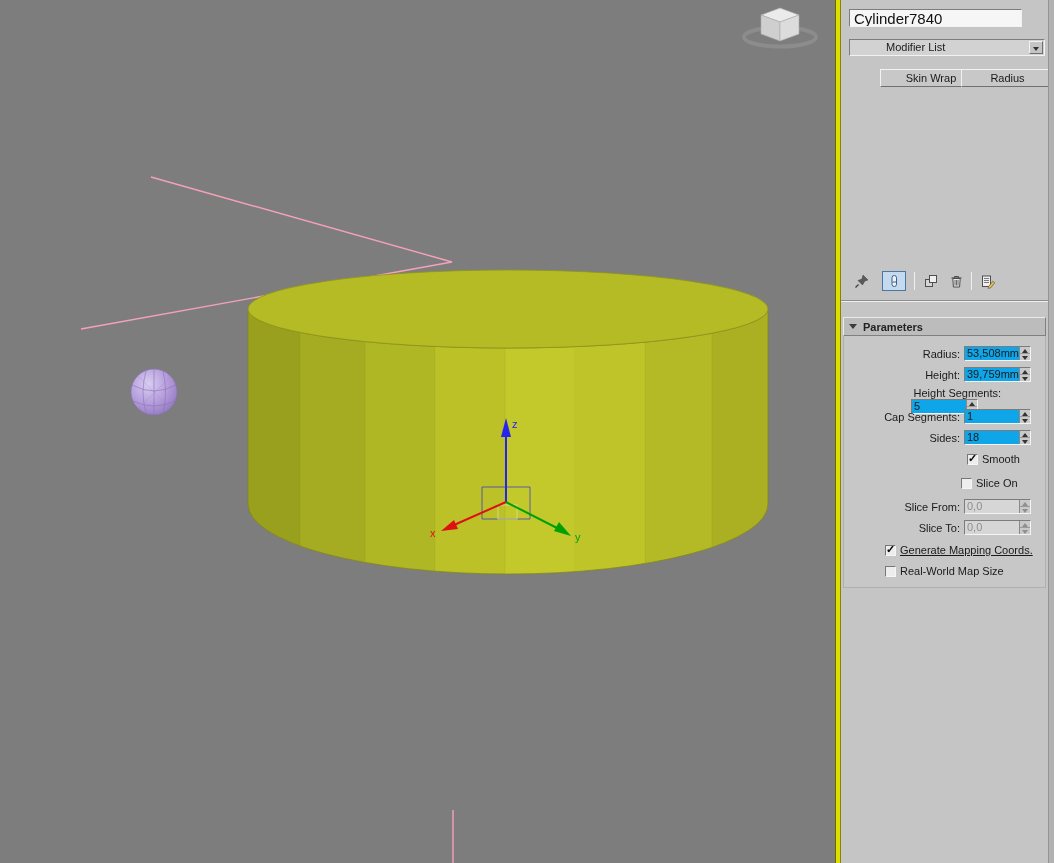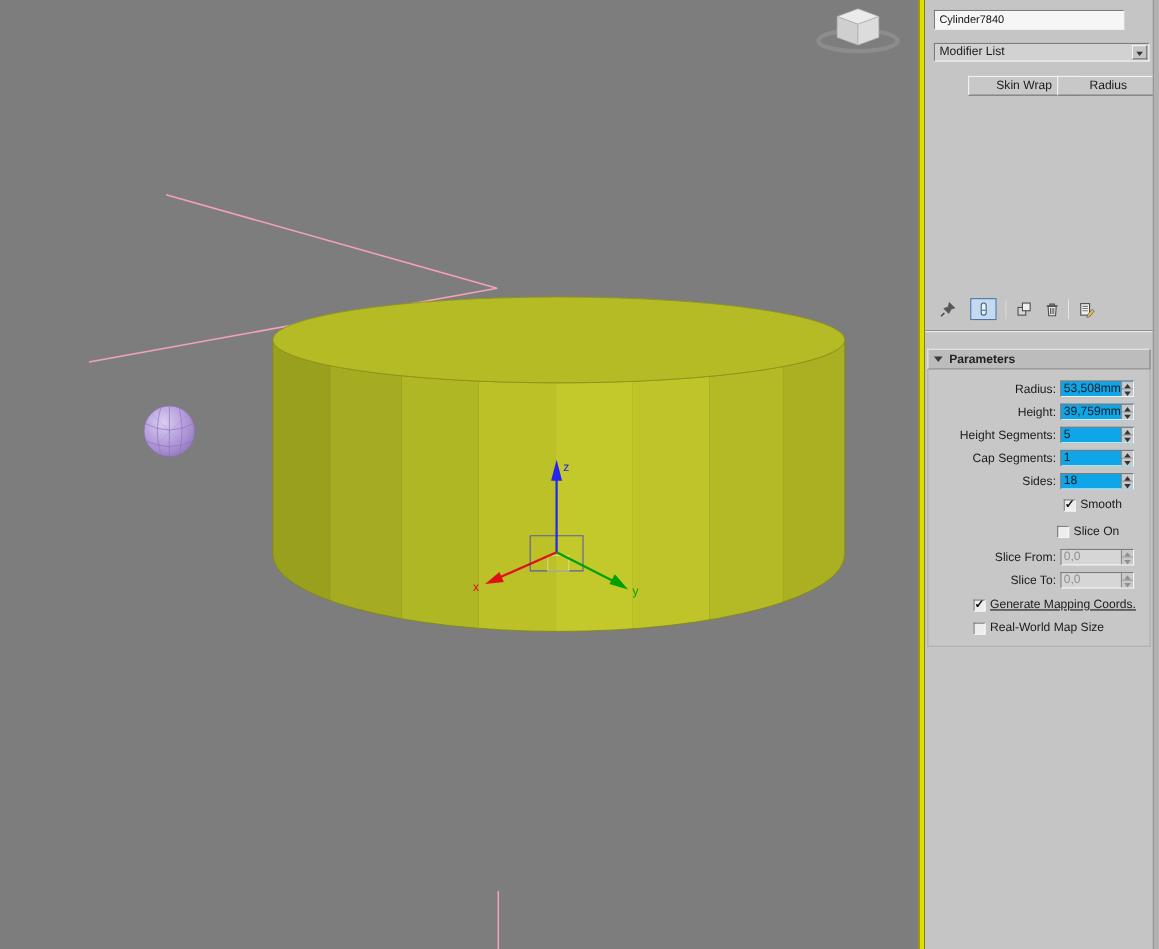--- a/index.html
+++ b/index.html
@@ -9,24 +9,24 @@
 
 
 #viewport{position:absolute;left:0;top:0;width:835px;height:863px;background:var(--viewport-bg,#7d7d7d);}
 #vp-border{position:absolute;left:835px;top:0;width:6px;height:863px;background:var(--active-viewport-border,#dede00);border-left:1px solid #6a6a00;border-right:1px solid #83830e;}
 
 
 #panel{position:absolute;left:841px;top:0;width:213px;height:863px;background:var(--panel-bg,#c5c5c5);font-size:11px;color:#1a1a1a;}
 #scrollstrip{position:absolute;right:0;top:0;width:6px;height:863px;background:#b2b2b2;border-left:1px solid #949494;}
 .sunken{border:1px solid;border-color:#7c7c7c #f2f2f2 #f2f2f2 #7c7c7c;}
 
-#name-field{position:absolute;left:8px;top:9px;width:173px;height:18px;background:#f6f6f6;font-family:"Liberation Sans",sans-serif;font-size:10px;padding-left:4px;border:1px solid;border-color:#7c7c7c #f2f2f2 #f2f2f2 #7c7c7c;outline:none;color:#111;}
+#name-field{position:absolute;left:8px;top:9px;width:173px;height:18px;background:#f6f6f6;font-family:"Liberation Sans",sans-serif;font-size:15px;padding-left:4px;border:1px solid;border-color:#7c7c7c #f2f2f2 #f2f2f2 #7c7c7c;outline:none;color:#111;}
 
 #modifier-list{position:absolute;left:8px;top:39px;width:196px;height:17px;background:#d2d2d2;display:flex;align-items:center;cursor:default;}
-#modifier-list .combo-label{flex:1;padding-left:4px;line-height:15px;}
+#modifier-list .combo-label{flex:1;padding-left:4px;line-height:15px;margin-left:32px;}
 #modifier-list .combo-arrow{width:14px;height:13px;margin-right:1px;background:#c5c5c5;border:1px solid;border-color:#f2f2f2 #6f6f6f #6f6f6f #f2f2f2;position:relative;}
 #modifier-list .combo-arrow::after{content:"";position:absolute;left:3px;top:5px;border-left:3px solid transparent;border-right:3px solid transparent;border-top:4px solid #333;}
 
 .mod-btn{position:absolute;top:69px;height:18px;background:#c8c8c8;font-family:"Liberation Sans",sans-serif;font-size:11px;color:#1a1a1a;border:1px solid;border-color:#f2f2f2 #6f6f6f #6f6f6f #f2f2f2;text-align:center;line-height:15px;cursor:default;}
 #btn-skinwrap{left:10px;width:102px;margin-left:29px;}
 #btn-morpher{left:120px;width:93px;}
 
 #stack-box{position:absolute;left:6px;top:96px;width:198px;height:169px;background:#e3e3e3;border:1px solid;border-color:#7c7c7c #f2f2f2 #f2f2f2 #7c7c7c;overflow:hidden;}
 .stack-row{height:17px;line-height:17px;padding-left:22px;}
 .stack-row.selected{background:var(--selection-blue,#6f9ccb);color:#000;}
@@ -216,21 +216,21 @@
     <div class="prow" style="top:366px;">
       <span class="plabel">Height:</span>
       <span class="pfield">
         <span class="pval">39,759mm</span>
         <span class="spin">
             <i class="up"></i>
             <i class="dn"></i>
           </span>
       </span>
     </div>
-    <div class="prow" style="top:387px;">
+    <div class="prow" style="top:387px;flex-direction:column;">
       <span class="plabel">Height Segments:</span>
       <span class="pfield">
         <span class="pval">5</span>
         <span class="spin">
             <i class="up"></i>
             <i class="dn"></i>
           </span>
       </span>
     </div>
     <div class="prow" style="top:408px;">

